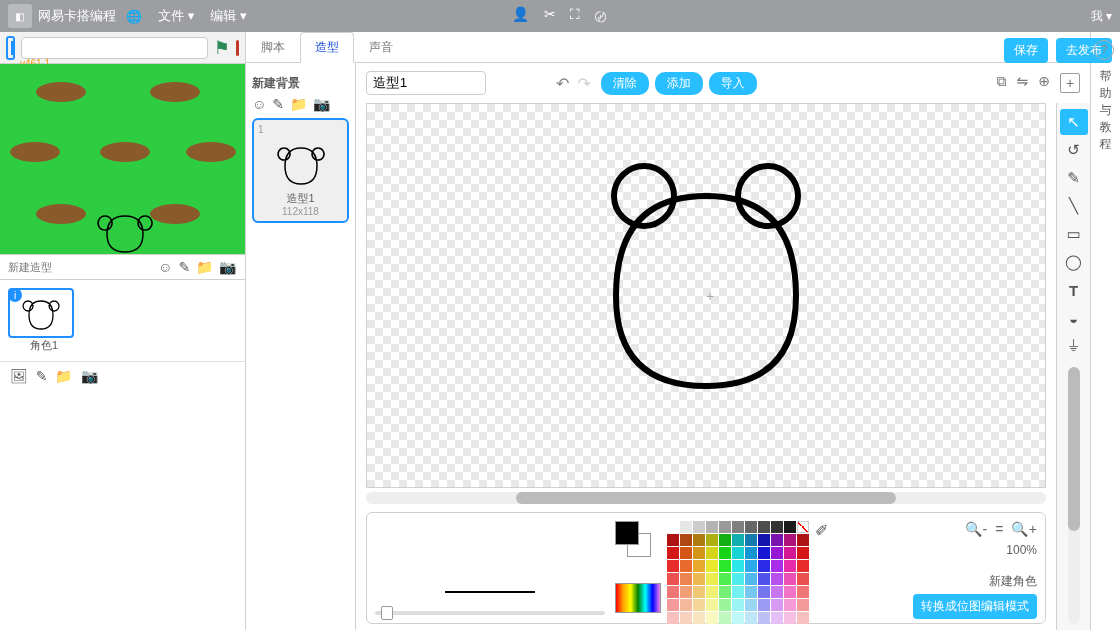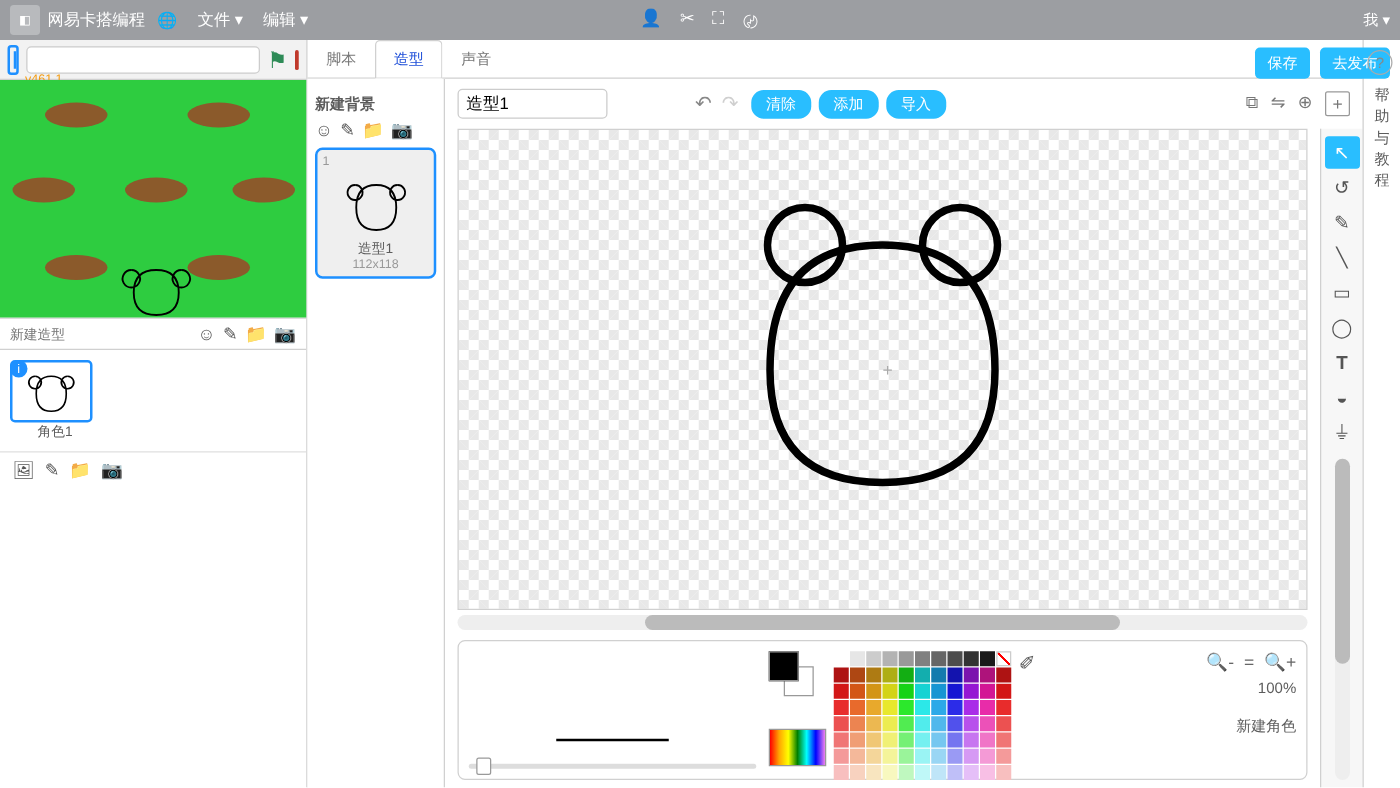--- a/index.html
+++ b/index.html
@@ -368,20 +368,21 @@
                   </div>
                 </div>
                 <div class="zoom-area">
                   <div class="zoom-ctrl">
                     <span>🔍-</span>
                     <span>=</span>
                     <span>🔍+</span>
                   </div>
                   <div class="zoom-pct">100%</div>
                   <div class="mode-lbl">新建角色</div>
+                  <button class="mode-btn">转换成位图编辑模式</button>
                 </div>
               </div>
             </div>
 
             <div class="tool-col">
               <div class="tbtn sel">↖</div>
               <div class="tbtn">↺</div>
               <div class="tbtn">✎</div>
               <div class="tbtn">╲</div>
               <div class="tbtn">▭</div>

